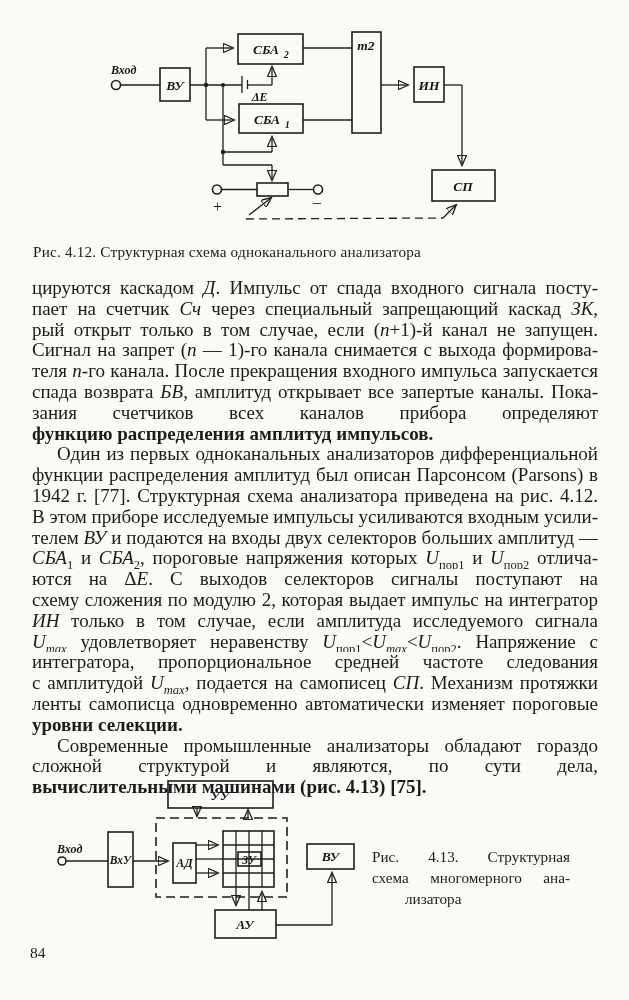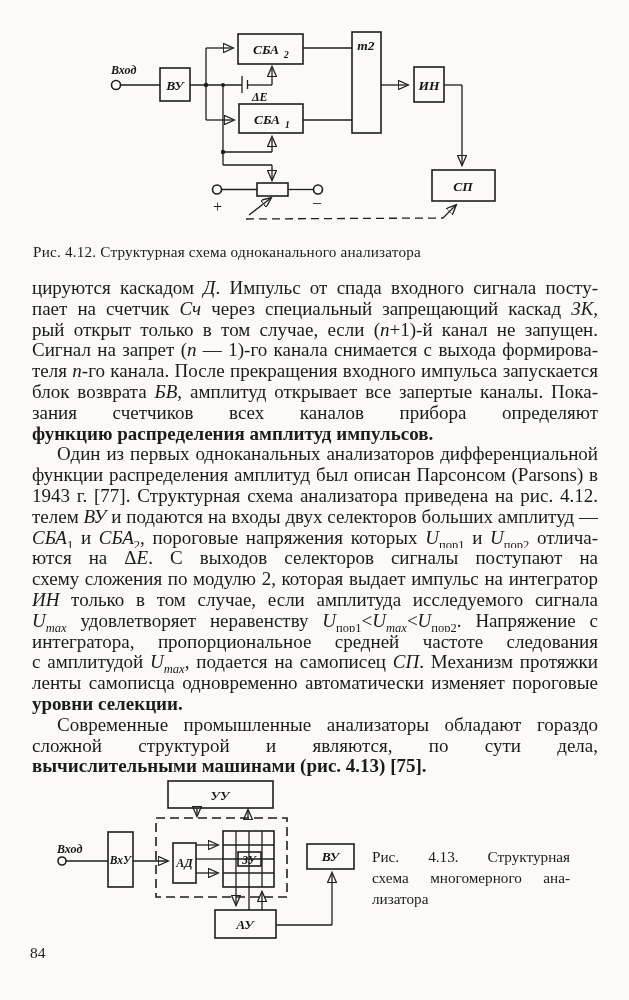--- a/index.html
+++ b/index.html
@@ -14,21 +14,21 @@
   .sublabel{font-size:9.5px;font-weight:bold;}
   .smalllabel{font-size:12px;font-weight:bold;}
   .cap412{position:absolute;left:33px;top:231px;width:430px;font-size:15.2px;letter-spacing:.2px;margin-top:12px;}
   .bodytext{position:absolute;left:32px;top:278px;width:566px;font-size:19px;}
   .bl{height:20.8px;line-height:20.8px;text-align:justify;text-align-last:justify;overflow:hidden;white-space:normal;}
   .bl.last{text-align-last:left;font-weight:bold;}
   .bl.ind{padding-left:25px;}
   .bl sub{font-size:66%;line-height:0;}
   .cap413{position:absolute;left:372px;top:846px;width:198px;font-size:15.2px;}
   .cap413 .cl{height:21px;line-height:21px;text-align:justify;text-align-last:justify;overflow:hidden;}
-  .cap413 .cl.last{text-align-last:left;}
+  .cap413 .cl.last{text-align-last:left;margin-left:33px;}
   .pagenum{position:absolute;left:30px;top:944px;font-size:15.5px;}
 </style>
 </head>
 <body>
 
 <div id="page">
 
   <svg style="top:0" width="629" height="230" viewBox="0 0 629 230">
     <defs>
       <marker id="ah1" markerWidth="9" markerHeight="7" refX="7.5" refY="3.5" orient="auto">
@@ -99,26 +99,27 @@
   </svg>
 
   <div class="cap412">Рис. 4.12. Структурная схема одноканального анализатора</div>
 
   <div class="bodytext">
     <div class="bl"><span>цируются каскадом </span><span style="font-style: italic;">Д</span><span>. Импульс от спада входного сигнала посту-</span></div>
     <div class="bl"><span>пает на счетчик </span><span style="font-style: italic;">Сч</span><span> через специальный запрещающий каскад </span><span style="font-style: italic;">ЗК</span><span>, кото-</span></div>
     <div class="bl"><span>рый открыт только в том случае, если (</span><span style="font-style: italic;">n</span><span>+1)-й канал не запущен.</span></div>
     <div class="bl"><span>Сигнал на запрет (</span><span style="font-style: italic;">n</span><span> — 1)-го канала снимается с выхода формирова-</span></div>
     <div class="bl"><span>теля </span><span style="font-style: italic;">n</span><span>-го канала. После прекращения входного импульса запускается</span></div>
-    <div class="bl"><span>блок возврата </span><span style="font-style: italic;">БВ</span><span>, амплитуд открывает все запертые каналы. Пока-</span></div>
+    <div class="bl"><span>спада возврата </span><span style="font-style: italic;">БВ</span><span>, амплитуд открывает все запертые каналы. Пока-</span></div>
     <div class="bl"><span>зания счетчиков всех каналов прибора определяют дифференциальную</span></div>
     <div class="bl last"><span>функцию распределения амплитуд импульсов.</span></div>
     <div class="bl ind"><span>Один из первых одноканальных анализаторов дифференциальной</span></div>
     <div class="bl"><span>функции распределения амплитуд был описан Парсонсом (Parsons) в</span></div>
-    <div class="bl"><span>1943 г. [77]. Структурная схема анализатора приведена на рис. 4.12.</span></div>
+    <div class="bl"><span>1942 г. [77]. Структурная схема анализатора приведена на рис. 4.12.</span></div>
+    <div class="bl"><span>В этом приборе исследуемые импульсы усиливаются входным усили-</span></div>
     <div class="bl"><span>телем </span><span style="font-style: italic;">ВУ</span><span> и подаются на входы двух селекторов больших амплитуд —</span></div>
     <div class="bl"><span style="font-style: italic;">СБА</span><sub>1</sub><span> и </span><span style="font-style: italic;">СБА</span><sub>2</sub><span>, пороговые напряжения которых </span><span style="font-style: italic;">U</span><sub>пор1</sub><span> и </span><span style="font-style: italic;">U</span><sub>пор2</sub><span> отлича-</span></div>
     <div class="bl"><span>ются на Δ</span><span style="font-style: italic;">Е</span><span>. С выходов селекторов сигналы поступают на логическую</span></div>
     <div class="bl"><span>схему сложения по модулю 2, которая выдает импульс на интегратор</span></div>
     <div class="bl"><span style="font-style: italic;">ИН</span><span> только в том случае, если амплитуда исследуемого сигнала</span></div>
     <div class="bl"><span style="font-style: italic;">U</span><sub style="font-style: italic;">max</sub><span> удовлетворяет неравенству </span><span style="font-style: italic;">U</span><sub>пор1</sub><span>&lt;</span><span style="font-style: italic;">U</span><sub style="font-style: italic;">max</sub><span>&lt;</span><span style="font-style: italic;">U</span><sub>пор2</sub><span>. Напряжение с</span></div>
     <div class="bl"><span>интегратора, пропорциональное средней частоте следования импульсов</span></div>
     <div class="bl"><span>с амплитудой </span><span style="font-style: italic;">U</span><sub style="font-style: italic;">max</sub><span>, подается на самописец </span><span style="font-style: italic;">СП</span><span>. Механизм протяжки</span></div>
     <div class="bl"><span>ленты самописца одновременно автоматически изменяет пороговые</span></div>
     <div class="bl last"><span>уровни селекции.</span></div>

